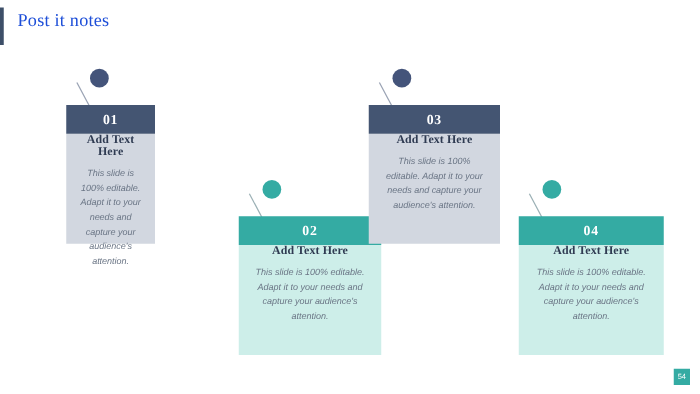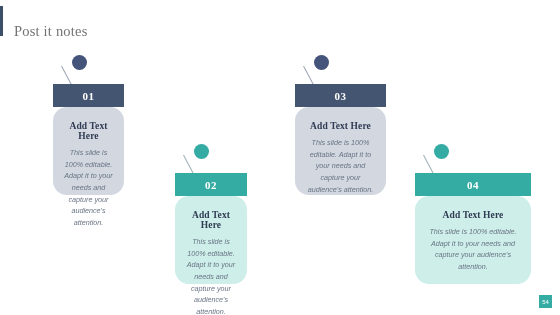--- a/index.html
+++ b/index.html
@@ -20,24 +20,24 @@
     position: absolute;
     left: 0;
     top: 6px;
     width: 3px;
     height: 30px;
     background: #3d4f68;
   }
   .page-title {
     position: absolute;
     left: 14px;
-    top: 23px;
+    top: 9px;
     font-family: "Liberation Serif", serif;
     font-size: 14.5px;
-    color: #737373;
+    color: #1d4ed8;
     letter-spacing: 0.2px;
     white-space: nowrap;
   }
 
   
   .card {
     position: absolute;
   }
   .card-header {
     position: relative;
@@ -47,24 +47,23 @@
     justify-content: center;
   }
   .card-number {
     font-family: "Liberation Serif", serif;
     font-weight: bold;
     font-size: 11px;
     color: #ffffff;
     letter-spacing: 0.6px;
   }
   .card-body {
-    padding: 14px 9px 12px 9px;
+    padding: 0 9px 12px 9px;
     text-align: center;
     box-sizing: border-box;
-    border-radius: 14px;
   }
   .card-heading {
     font-family: "Liberation Serif", serif;
     font-weight: bold;
     font-size: 9.5px;
     color: #2f3b52;
     margin-bottom: 6px;
     letter-spacing: 0.1px;
   }
   .card-text {
@@ -109,25 +108,25 @@
   .teal .card-header { background: #34aba3; }
   .teal .card-body   { background: #cdeee9; }
   .teal .pin-head    { background: #34aba3; }
   .teal .pin-needle  { background: #9bb0b5; }
 
   
   #card-01 { left: 53px; top: 84px;  width: 71px; }
   #card-01 .card-body { height: 88px; }
   #card-01 .pin { left: 2px; top: -29px; }
 
-  #card-02 { left: 175px; top: 173px; width: 72px; }
+  #card-02 { left: 191px; top: 173px; width: 114px; }
   #card-02 .card-body { height: 88px; }
   #card-02 .pin { left: 2px; top: -29px; }
 
-  #card-03 { left: 295px; top: 84px;  width: 91px; }
+  #card-03 { left: 295px; top: 84px;  width: 105px; }
   #card-03 .card-body { height: 88px; }
   #card-03 .pin { left: 2px; top: -29px; }
 
   #card-04 { left: 415px; top: 173px; width: 116px; }
   #card-04 .card-body { height: 88px; }
   #card-04 .pin { left: 2px; top: -29px; }
 
   
   .page-badge {
     position: absolute;

